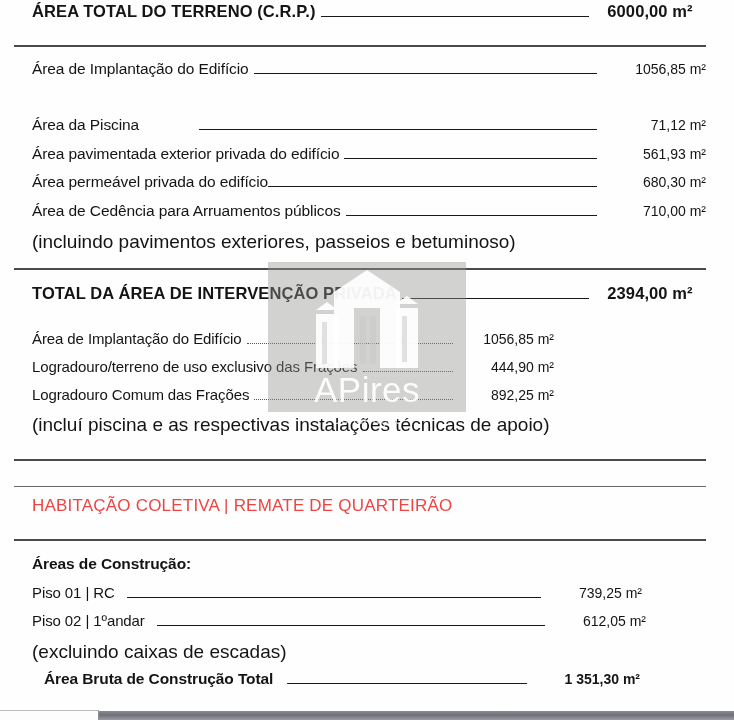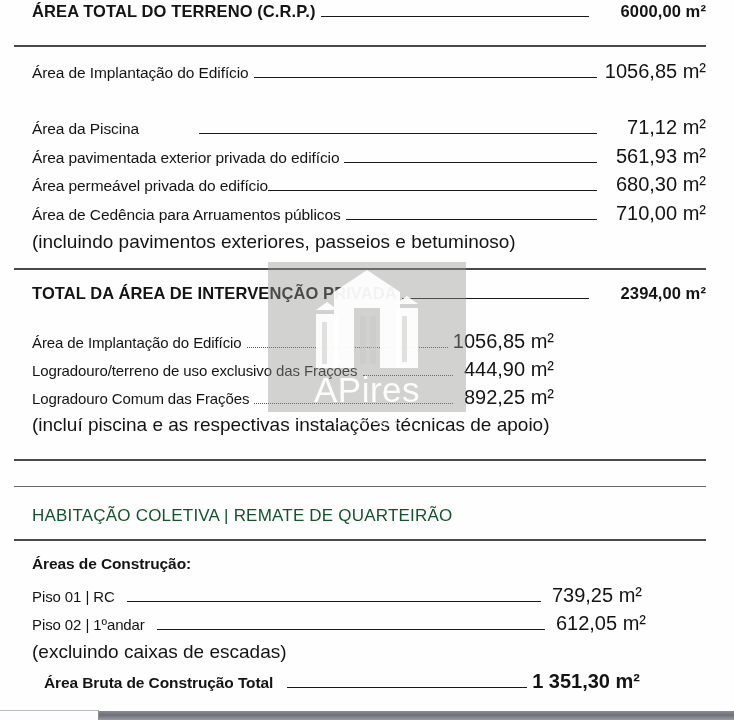--- a/index.html
+++ b/index.html
@@ -70,40 +70,39 @@
   }
   .row .leader.dotted::before {
     content: "";
     position: absolute;
     left: 0; right: 0; bottom: 0;
     border-bottom: 1.4px dotted #555;
   }
   .row .leader.none::before { content: none; }
   .row .value {
     flex: 0 0 auto;
-    font-size: 20px;
+    font-size: 14px;
     color: #141414;
     text-align: right;
     min-width: 104px;
   }
 
   
   .row.headline .label,
   .row.headline .value {
     font-weight: bold;
     font-size: 16.5px;
     letter-spacing: 0.1px;
   }
-  .row.headline .value { min-width: 112px; }
+  .row.headline .value { min-width: 112px; text-align: center; }
 
   .row.section-title .label {
     font-size: 17px;
     letter-spacing: 0.2px;
-    color: #14532d;
-    margin-top: 10px;
+    color: #ef4444;
   }
 
   .row.sub .label {
     font-size: 15px;
   }
 
   .row.bold-sub .label {
     font-weight: bold;
     font-size: 15.5px;
   }

